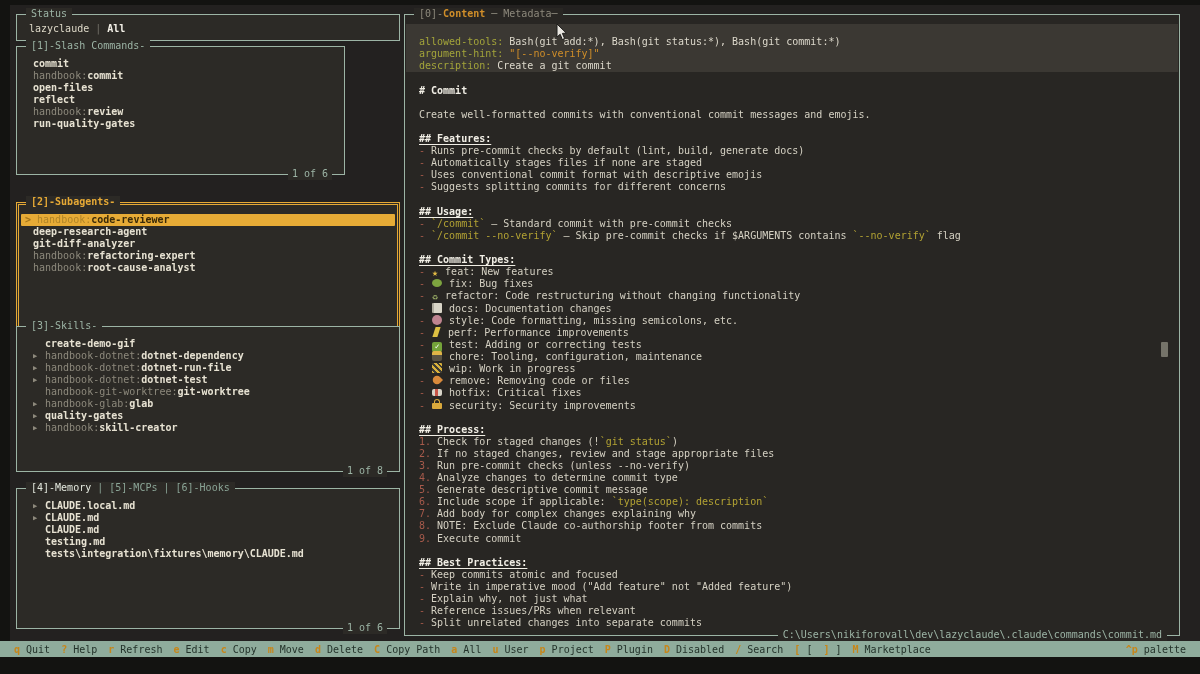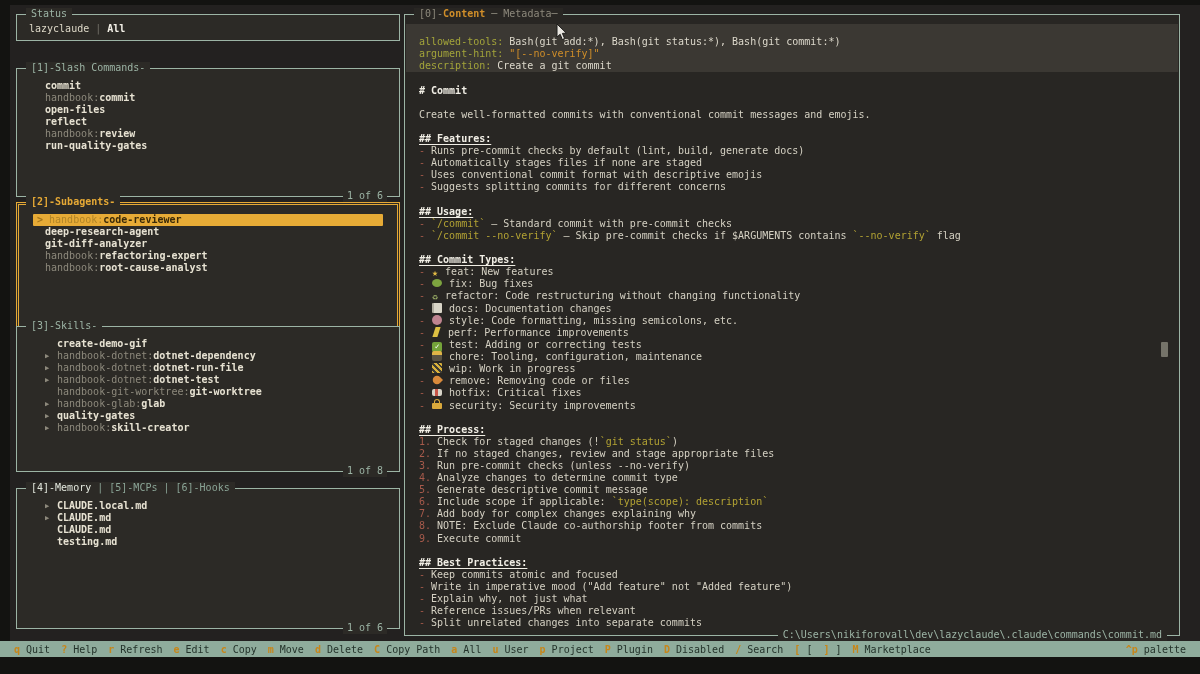--- a/index.html
+++ b/index.html
@@ -25,21 +25,21 @@
   .panel.active>.panel-title{color:#e6a935;font-weight:bold}
   .panel-footer{
     position:absolute;bottom:-6px;right:12px;background:#2c2a26;padding:0 4px;
     color:#9cb4a5;font-size:10px;line-height:12px;white-space:pre;margin-top:44px;
   }
   .tact{color:#e3e8de}
   .tdim{color:#8aa496}
 
   .rows{padding-top:11px}
   .row{
-    height:12px;line-height:12px;margin:0 16px;padding-left:12px;
+    height:12px;line-height:12px;margin:0 4px;padding-left:12px;
     white-space:pre;display:flex;align-items:center;
   }
   .arrowcol{display:inline-block;width:12px;color:#8d897c;font-size:7px}
   .prefix{color:#8d897c}
   .iname{color:#e7e2d2;font-weight:bold}
   .row.selected{background:#e7ab36;border-radius:1px;padding-left:4px}
   .row.selected .marker{color:#a5761b;font-weight:bold}
   .row.selected .prefix{color:#b08427}
   .row.selected .iname{color:#3a2a08}
 
@@ -99,21 +99,21 @@
 <body>
 
 <div class="edge edge-left"></div>
 <div class="edge edge-top"></div>
 
 <div class="panel" style="left:16px;top:14px;width:384px;height:27px">
   <span class="panel-title">Status</span>
   <div class="status-line"><span class="app-name">lazyclaude</span><span class="sep"> | </span><span class="filter">All</span></div>
 </div>
 
-<div class="panel list-panel" style="left:16px;top:68px;width:384px;height:129px">
+<div class="panel list-panel" style="left:16px;top:46px;width:329px;height:129px">
     <span class="panel-title">[1]-Slash Commands-</span>
     <div class="rows">
       <div class="row"><span class="iname">commit</span></div>
       <div class="row"><span class="prefix">handbook:</span><span class="iname">commit</span></div>
       <div class="row"><span class="iname">open-files</span></div>
       <div class="row"><span class="iname">reflect</span></div>
       <div class="row"><span class="prefix">handbook:</span><span class="iname">review</span></div>
       <div class="row"><span class="iname">run-quality-gates</span></div>
     </div>
     <span class="panel-footer">1 of 6</span>
@@ -143,20 +143,21 @@
     </div>
     <span class="panel-footer">1 of 8</span>
   </div>
 <div class="panel list-panel" style="left:16px;top:488px;width:384px;height:141px">
     <span class="panel-title"><span class="tact">[4]-Memory</span><span class="tdim"> | </span><span class="tdim">[5]-MCPs</span><span class="tdim"> | </span><span class="tdim">[6]-Hooks</span></span>
     <div class="rows">
       <div class="row"><span class="arrowcol">▶</span><span class="iname">CLAUDE.local.md</span></div>
       <div class="row"><span class="arrowcol">▶</span><span class="iname">CLAUDE.md</span></div>
       <div class="row"><span class="arrowcol"></span><span class="iname">CLAUDE.md</span></div>
       <div class="row"><span class="arrowcol"></span><span class="iname">testing.md</span></div>
+      <div class="row"><span class="arrowcol"></span><span class="iname">tests\integration\fixtures\memory\CLAUDE.md</span></div>
     </div>
     <span class="panel-footer">1 of 6</span>
   </div>
 
 <div class="panel content-panel" style="left:404px;top:14px;width:776px;height:622px">
   <span class="panel-title"><span class="tp">[0]-</span><span class="tc">Content</span><span class="tp"> ─ Metadata─</span></span>
   <div class="content-lines" id="content-lines">
       <div class="cline band"></div>
       <div class="cline band"><span class="sg-k">allowed-tools:</span><span class="sg-v"> Bash(git add:*), Bash(git status:*), Bash(git commit:*)</span></div>
       <div class="cline band"><span class="sg-k">argument-hint:</span><span class="sg-v"> </span><span class="sg-o">"[--no-verify]"</span></div>

